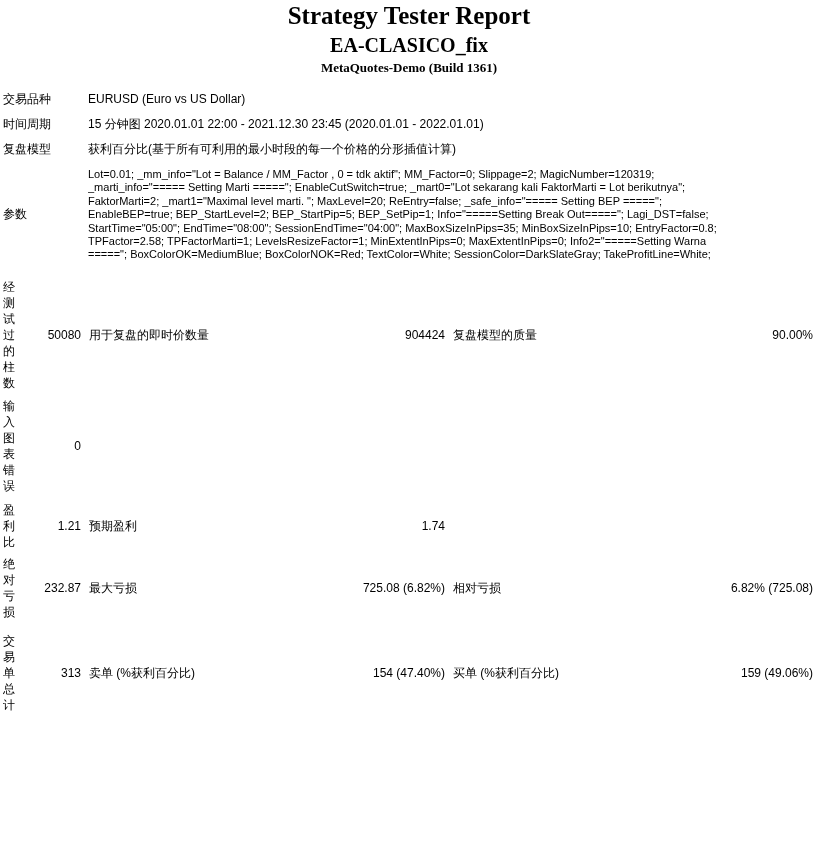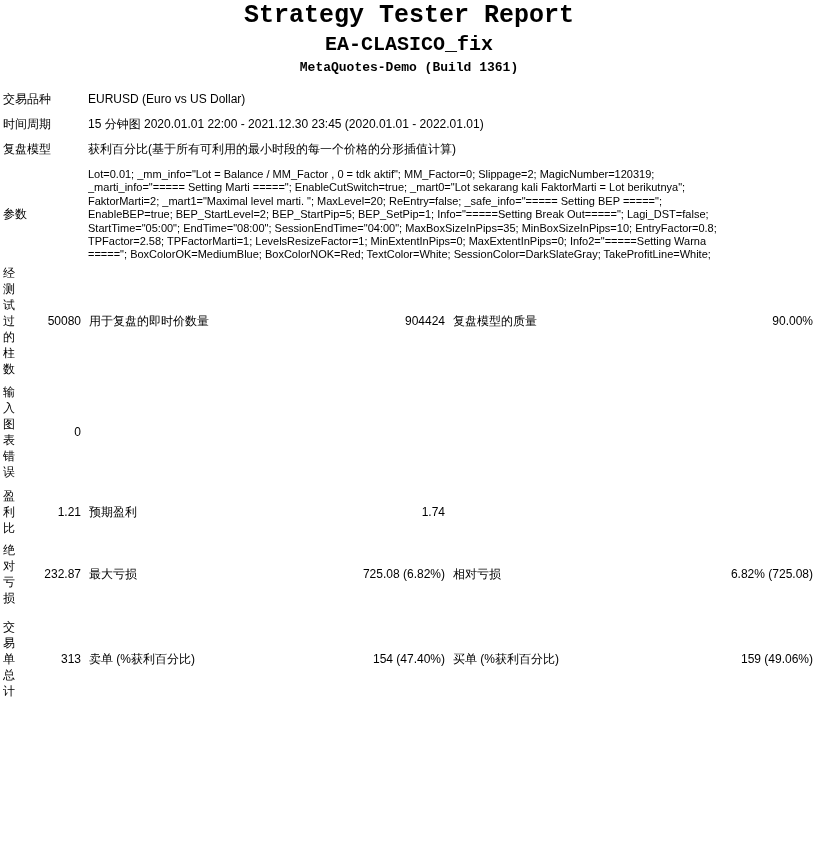--- a/index.html
+++ b/index.html
@@ -12,21 +12,21 @@
     overflow: hidden;
     font-family: "Liberation Sans", "DejaVu Sans", sans-serif;
   }
   .page {
     width: 812px;
     margin-left: 3px;
   }
   
   .hdr {
     text-align: center;
-    font-family: Liberation Mono, monospace;
+    font-family: Liberation Serif, serif;
     font-weight: bold;
   }
   .hdr1 { font-size: 25px; line-height: 30px; margin: 1px 0 0 0; }
   .hdr2 { font-size: 20px; line-height: 24px; margin: 2px 0 0 0; }
   .hdr3 { font-size: 13px; line-height: 16px; margin: 3px 0 0 0; }
 
   
   table.info {
     border-collapse: collapse;
     table-layout: fixed;
@@ -47,21 +47,21 @@
     line-height: 13.4px;
     white-space: nowrap;
     overflow: hidden;
   }
 
   
   table.stats {
     border-collapse: collapse;
     table-layout: fixed;
     width: 810px;
-    margin-top: 0;
+    margin-top: 14px;
     font-size: 12px;
   }
   table.stats td {
     vertical-align: middle;
     padding: 0;
     line-height: 16px;
     overflow: hidden;
   }
   table.stats td.c1 { word-break: break-all; }
   table.stats td.num { text-align: right; }

